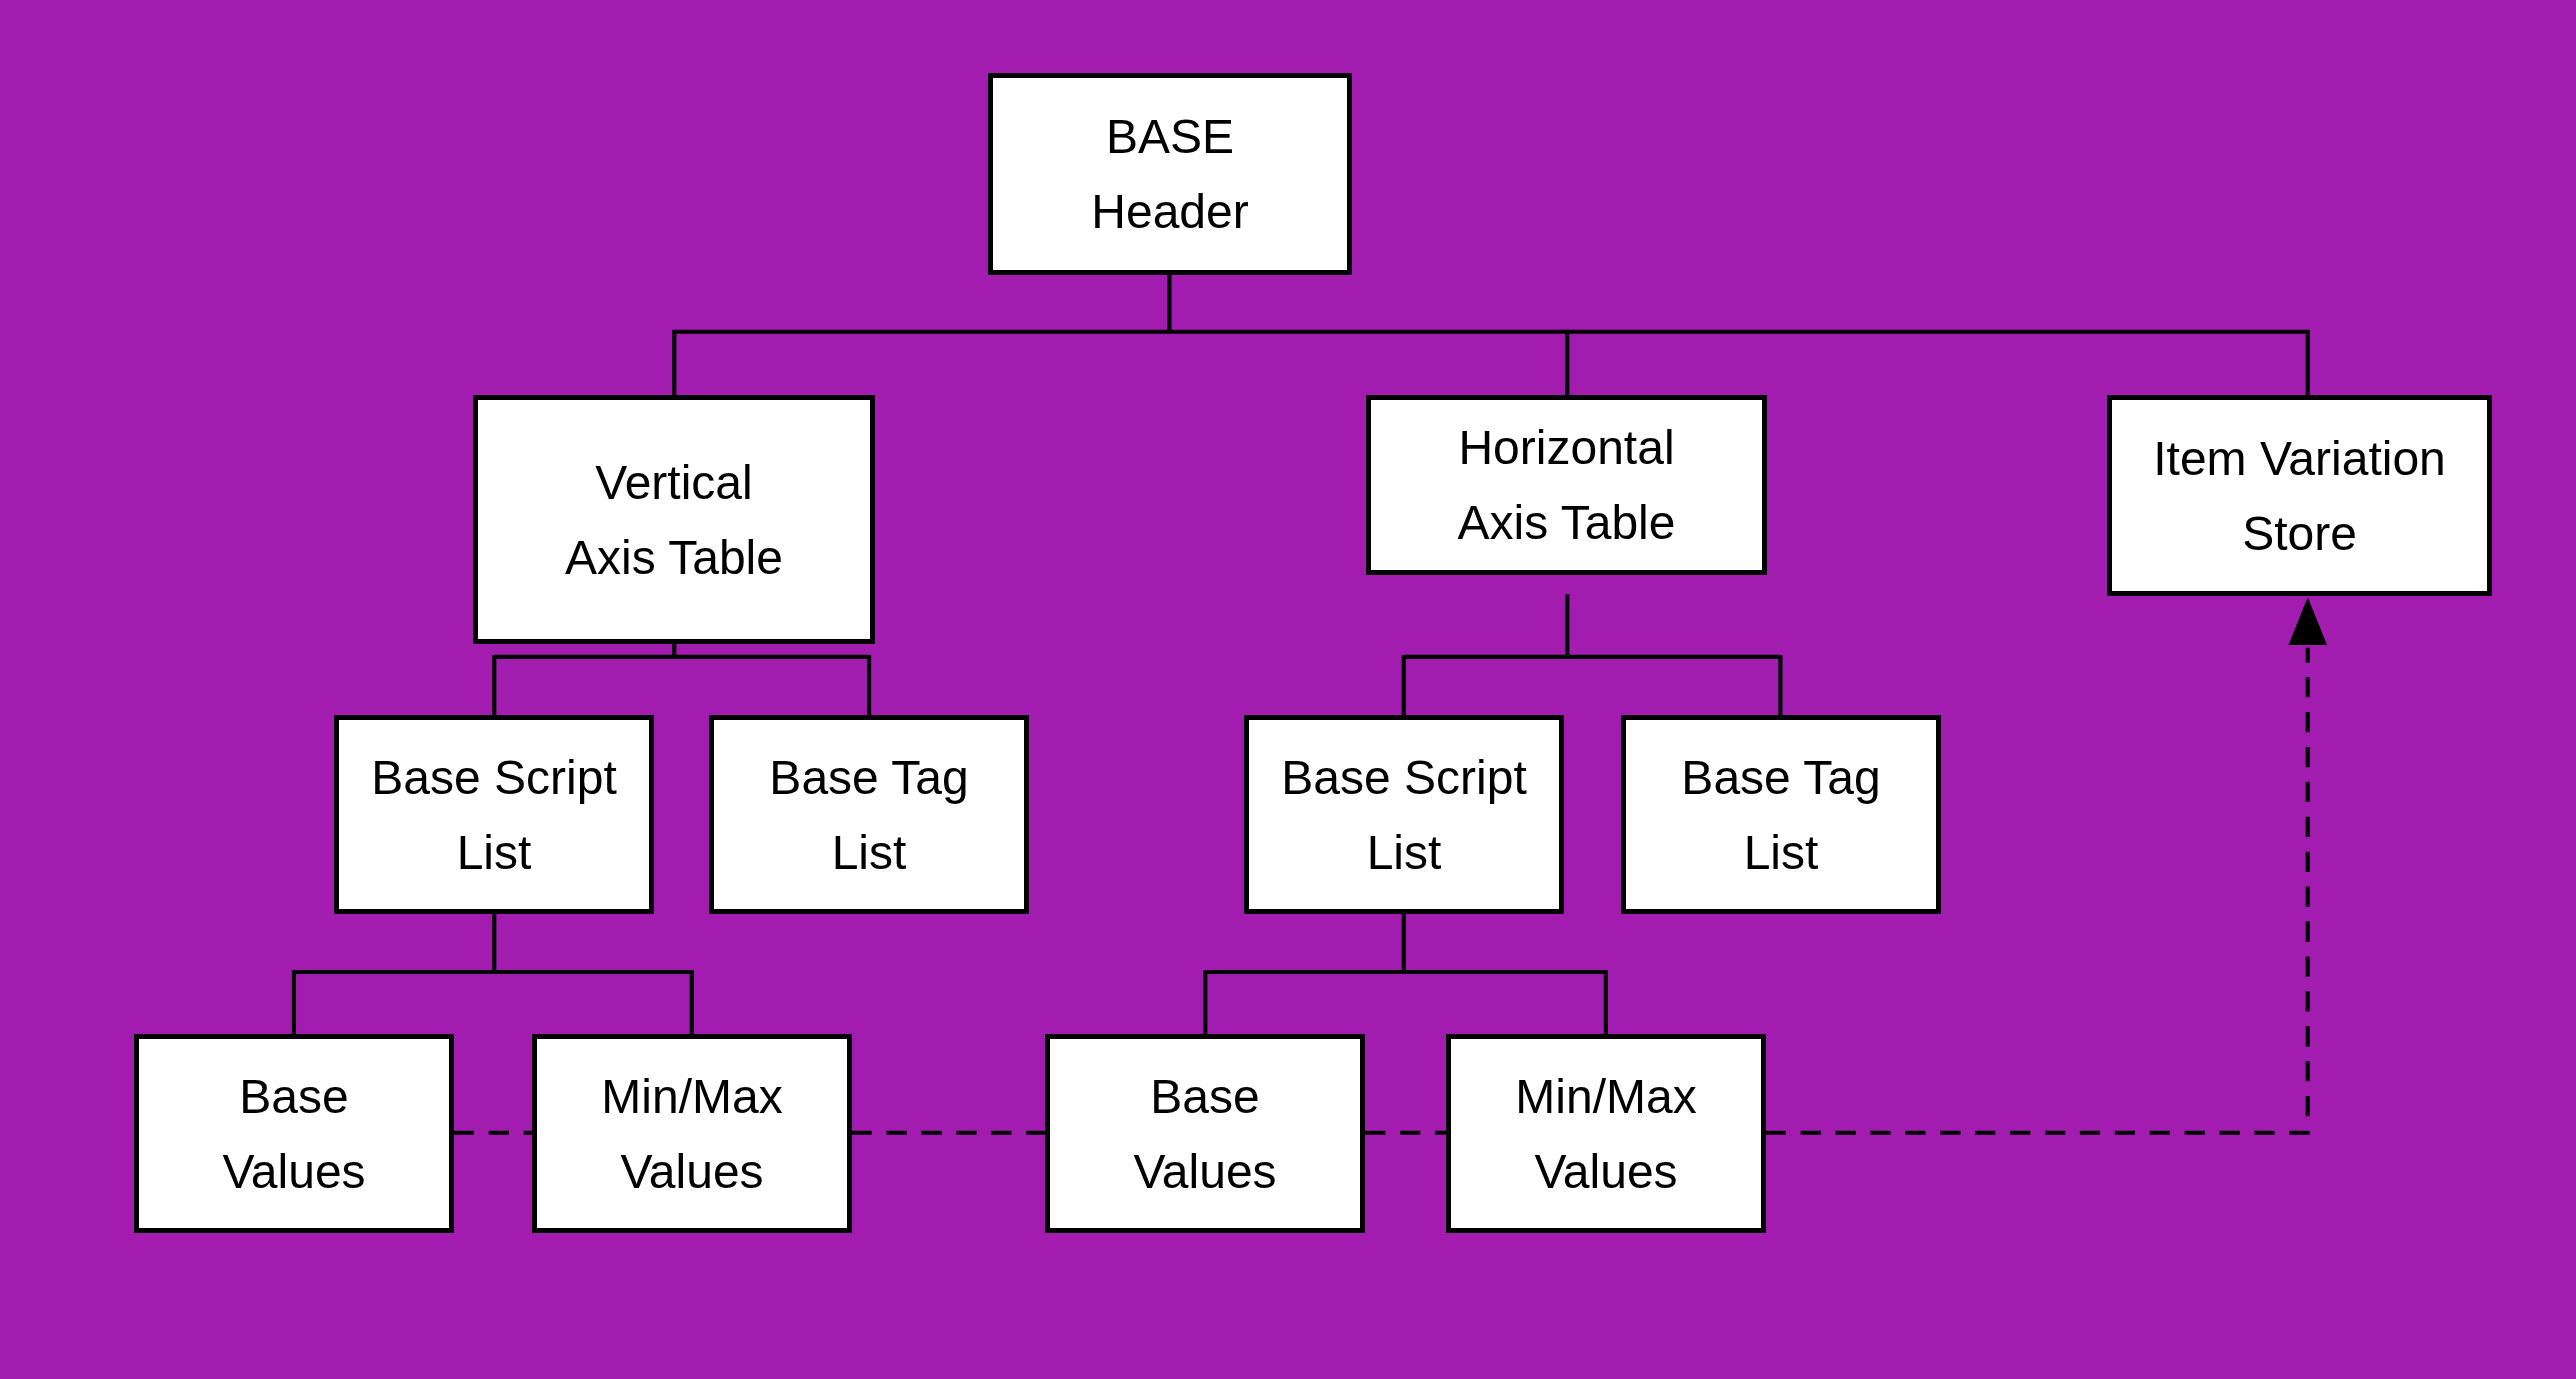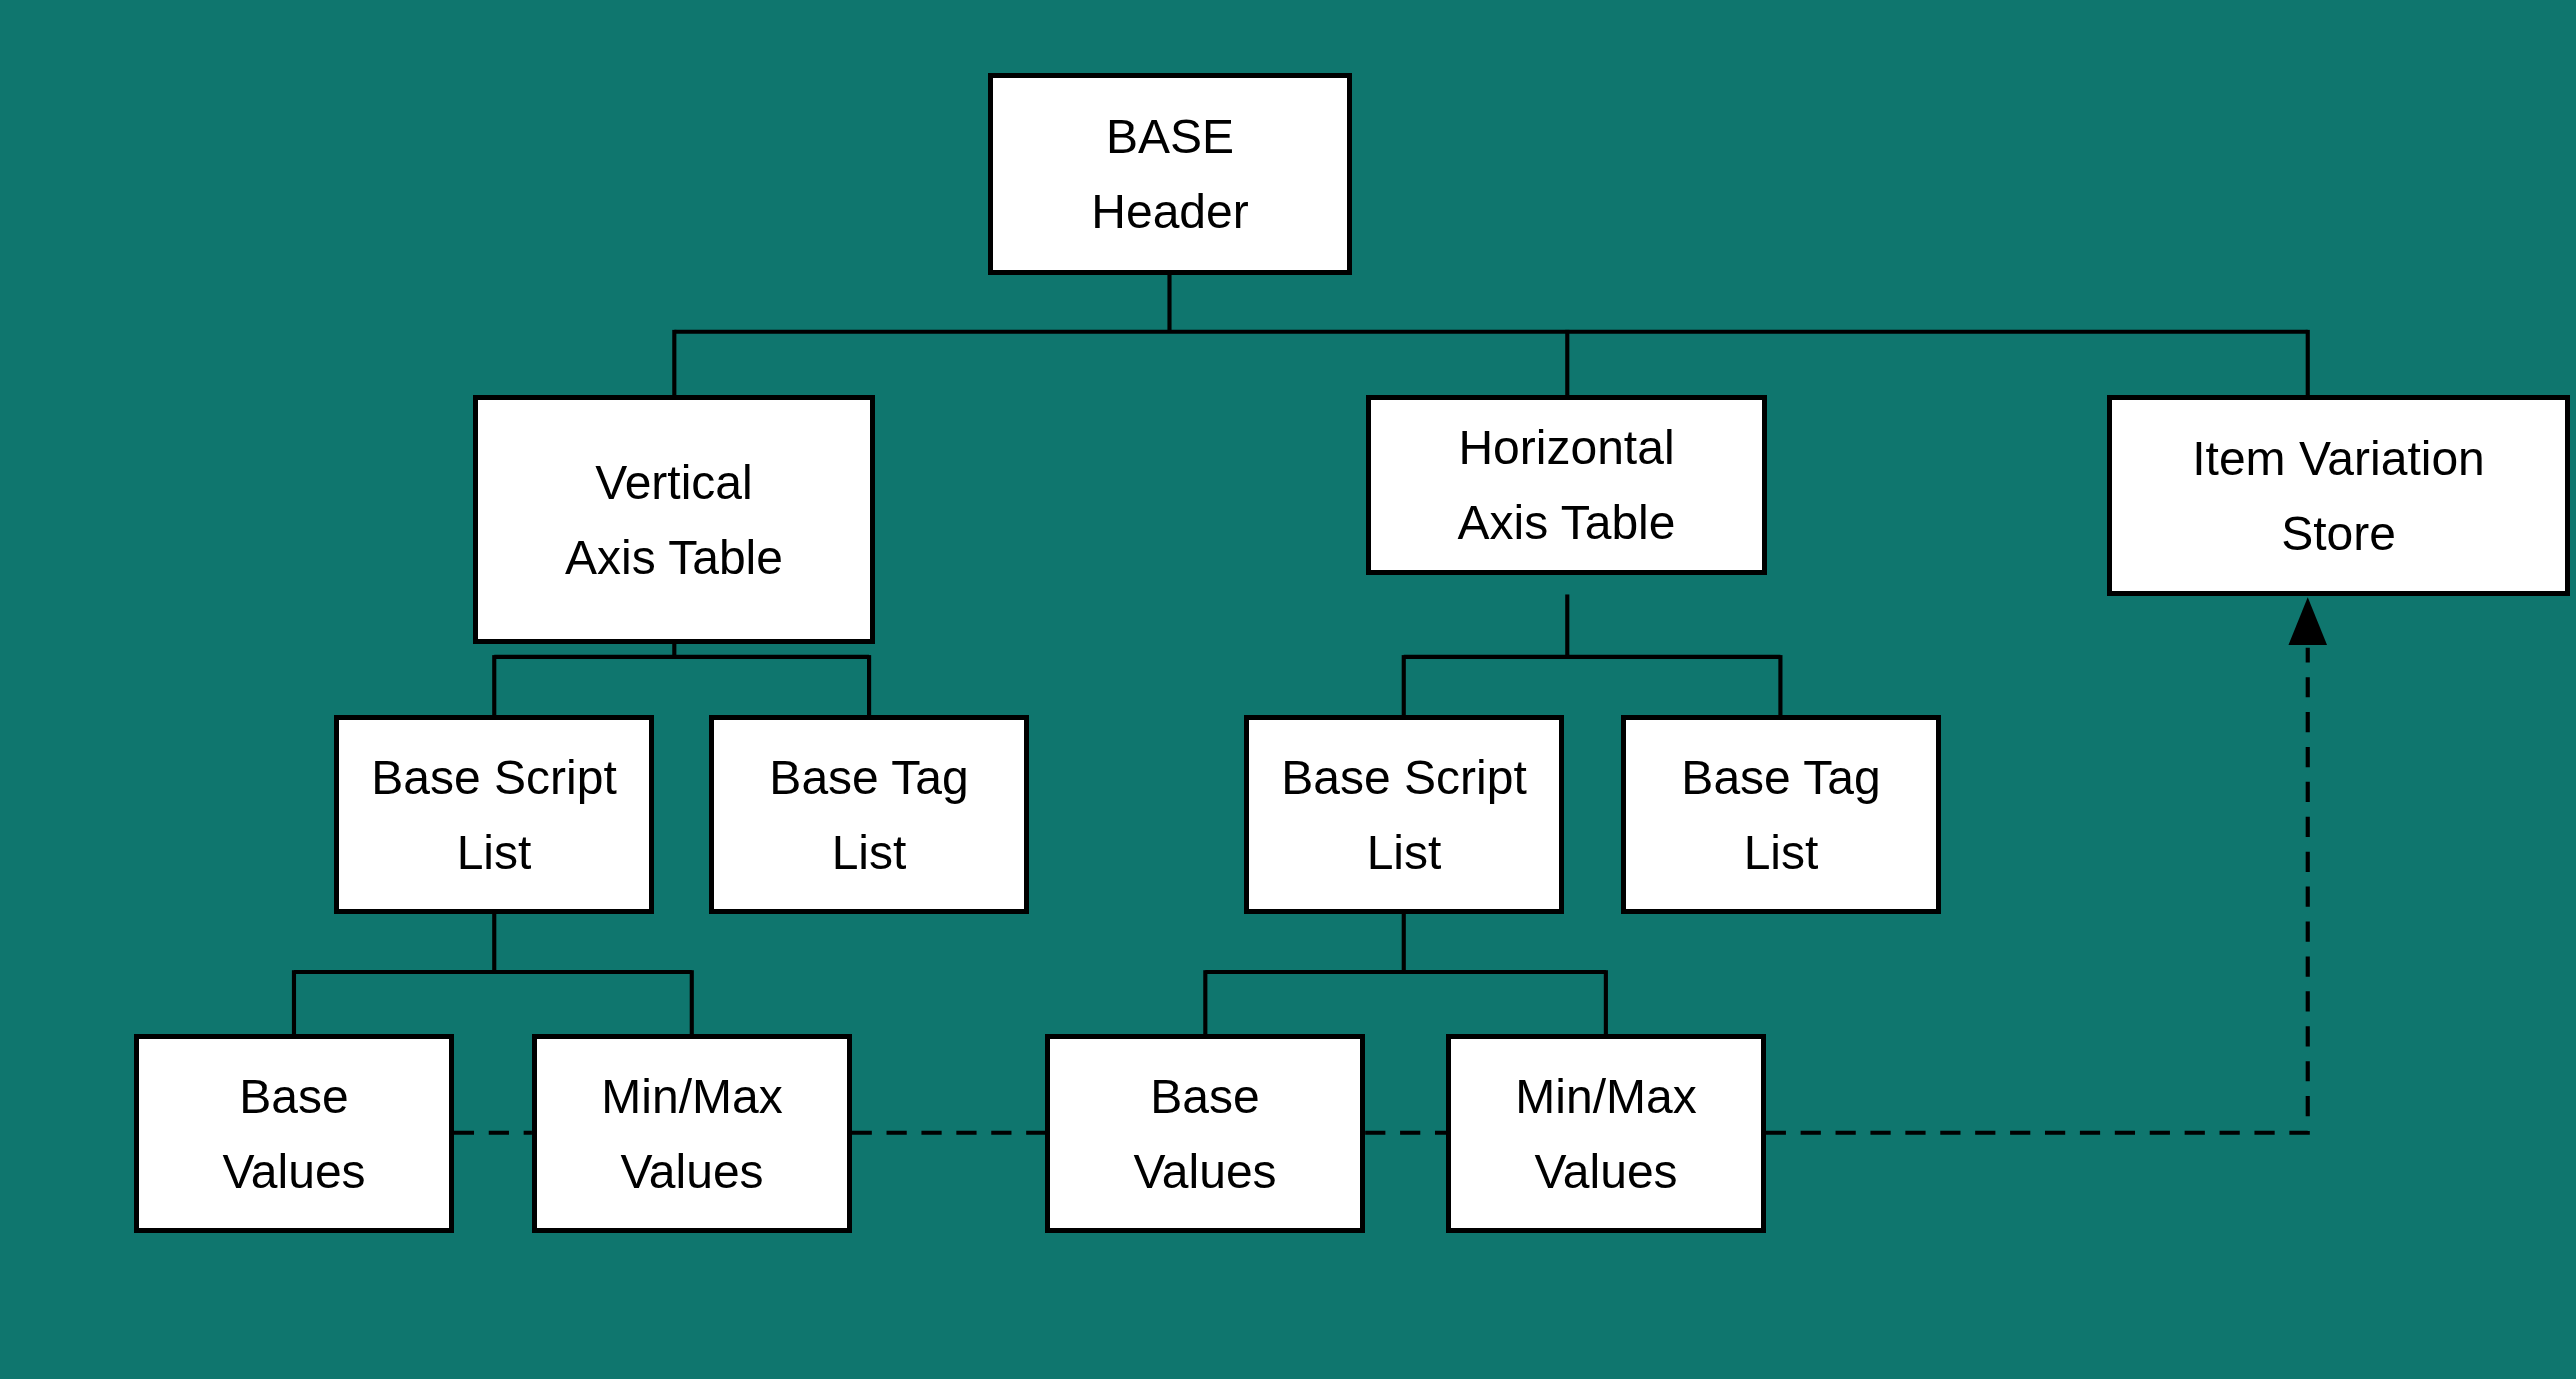--- a/index.html
+++ b/index.html
@@ -1,20 +1,20 @@
 <!DOCTYPE html>
 <html style="font-size:14.7px"><head>
 <meta charset="utf-8">
 <style>
   html, body { margin: 0; padding: 0; }
   .canvas {
     position: relative;
     width: 2576px;
     height: 1380px;
-    background: #0f766e;
+    background: #a21caf;
     overflow: hidden;
     font-family: "Liberation Sans", sans-serif;
   }
   .connector-layer {
     position: absolute;
     left: 0; top: 0;
     width: 2576px; height: 1380px;
   }
   .node {
     position: absolute;
@@ -77,21 +77,21 @@
 
   <div class="node" style="left:988px; top:73px; width:364px; height:202px;">BASE
 Header</div>
 
   <div class="node" style="left:473px; top:395px; width:402px; height:249px;">Vertical
 Axis Table</div>
 
   <div class="node" style="left:1366px; top:395px; width:401px; height:180px;">Horizontal
 Axis Table</div>
 
-  <div class="node" style="left:2107px; top:395px; width:463px; height:201px;">Item Variation
+  <div class="node" style="left:2107px; top:395px; width:385px; height:201px;">Item Variation
 Store</div>
 
   <div class="node" style="left:334px; top:715px; width:320px; height:199px;">Base Script
 List</div>
 
   <div class="node" style="left:709px; top:715px; width:320px; height:199px;">Base Tag
 List</div>
 
   <div class="node" style="left:1244px; top:715px; width:320px; height:199px;">Base Script
 List</div>

